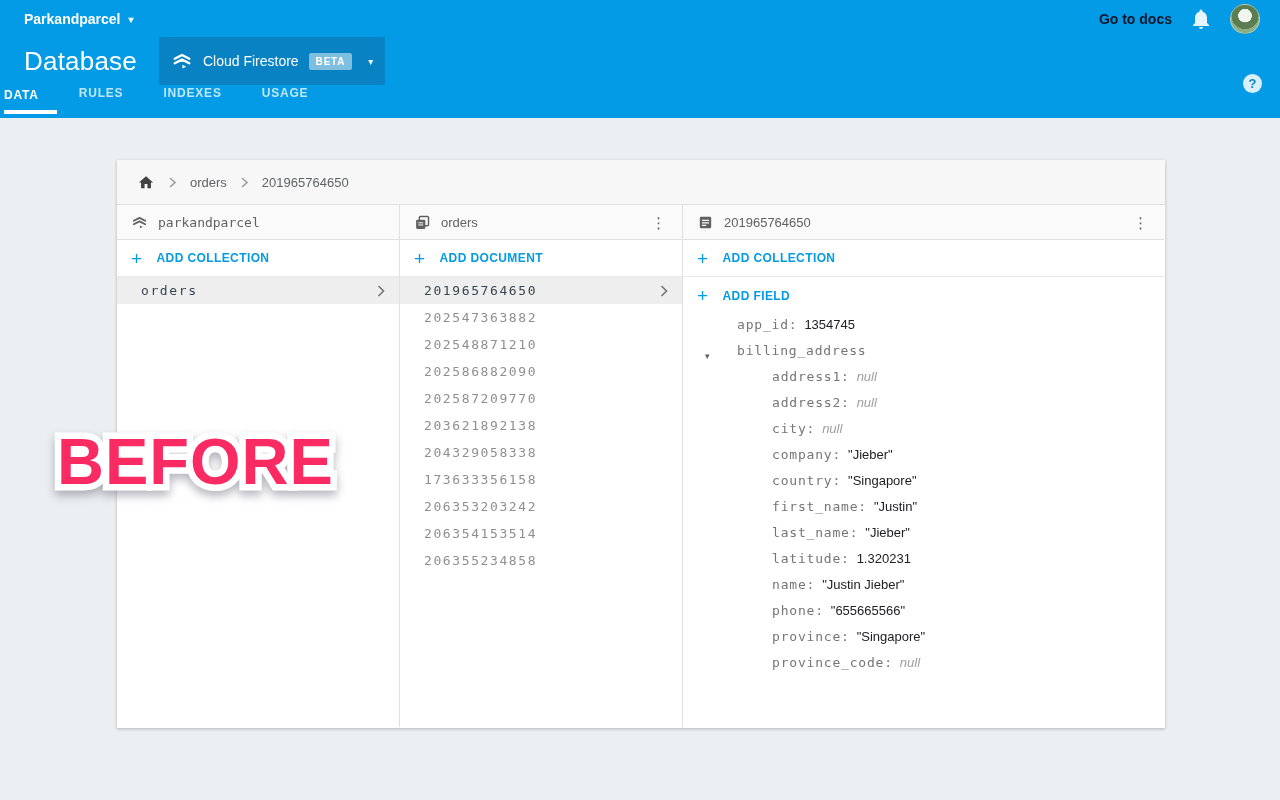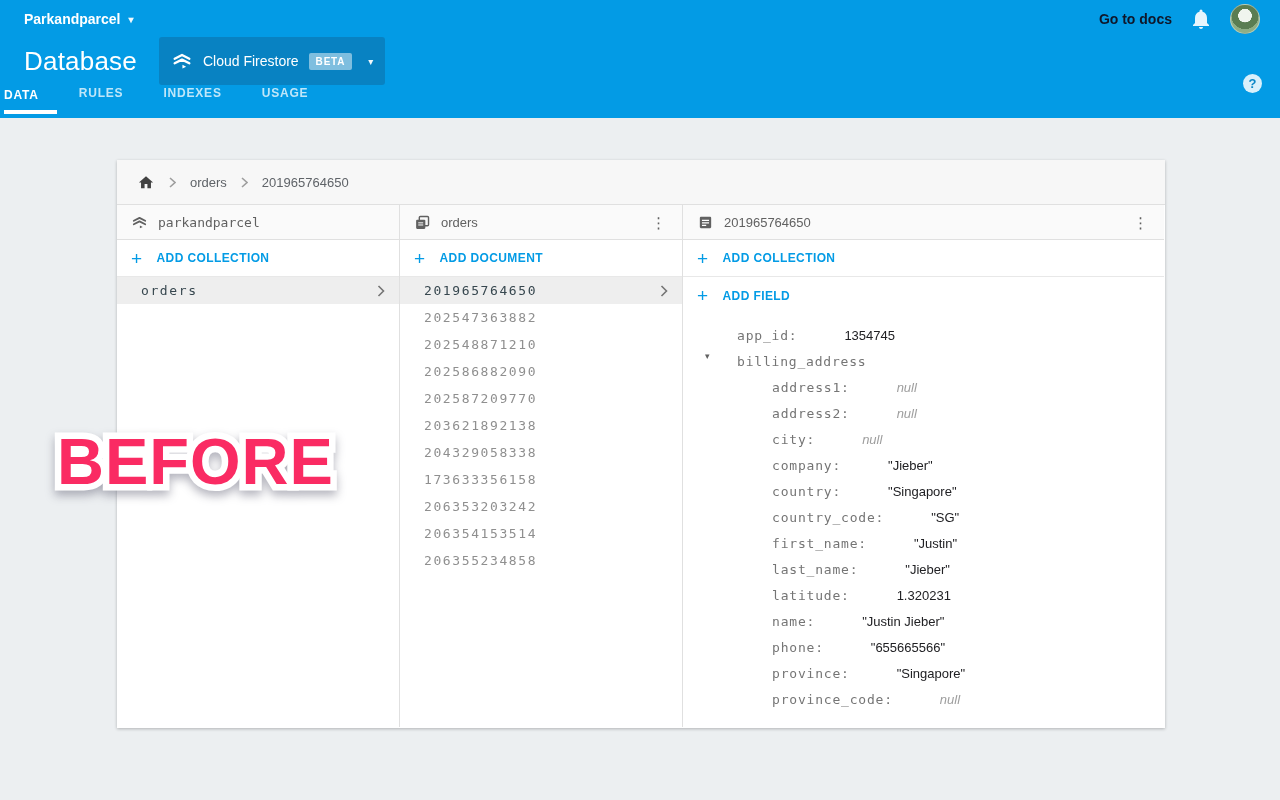--- a/index.html
+++ b/index.html
@@ -62,21 +62,21 @@
   .mono { font-family:"DejaVu Sans Mono", monospace; }
   .list-item { height:27px; display:flex; align-items:center; padding:0 14px 0 24px;
     font-family:"DejaVu Sans Mono", monospace; font-size:13px; letter-spacing:1.6px;
     color:#8f8f8f; cursor:pointer; }
   .list-item .label { flex:1; }
   .list-item.selected { background:#eee; color:#37474f; }
   .chev-right { width:8px; height:12px; flex:none; }
 
   
   .fields { padding-top:3px; }
-  .field-row { height:26px; display:flex; align-items:flex-end; font-size:13px; position:relative; cursor:pointer;gap:40px; }
+  .field-row { height:26px; display:flex; align-items:flex-start; font-size:13px; position:relative; cursor:pointer; }
   .field-row .key { font-family:"DejaVu Sans Mono", monospace; color:#757575; letter-spacing:.8px; }
   .field-row.ind-0 { padding-left:54px; }
   .field-row.ind-1 { padding-left:89px; }
   .field-row .val { margin-left:7px; color:#212124; font-size:13px; }
   .field-row .val.v-null { color:#9e9e9e; font-style:italic; }
   .expand-tri { position:absolute; left:22px; top:8px; font-size:9px; color:#616161; }
 
   
   .before-overlay { position:absolute; left:57px; top:424px; width:310px; height:95px; pointer-events:none; }
   .before-overlay span { position:absolute; left:0; top:0; font-size:65px; font-weight:900;
@@ -258,24 +258,20 @@
           </div>
           <div class="field-row ind-1">
             <span class="key">company:</span>
             <span class="val v-string">"Jieber"</span>
           </div>
           <div class="field-row ind-1">
             <span class="key">country:</span>
             <span class="val v-string">"Singapore"</span>
           </div>
           <div class="field-row ind-1">
-            <span class="key">country_code:</span>
-            <span class="val v-string">"SG"</span>
-          </div>
-          <div class="field-row ind-1">
             <span class="key">first_name:</span>
             <span class="val v-string">"Justin"</span>
           </div>
           <div class="field-row ind-1">
             <span class="key">last_name:</span>
             <span class="val v-string">"Jieber"</span>
           </div>
           <div class="field-row ind-1">
             <span class="key">latitude:</span>
             <span class="val v-number">1.320231</span>

